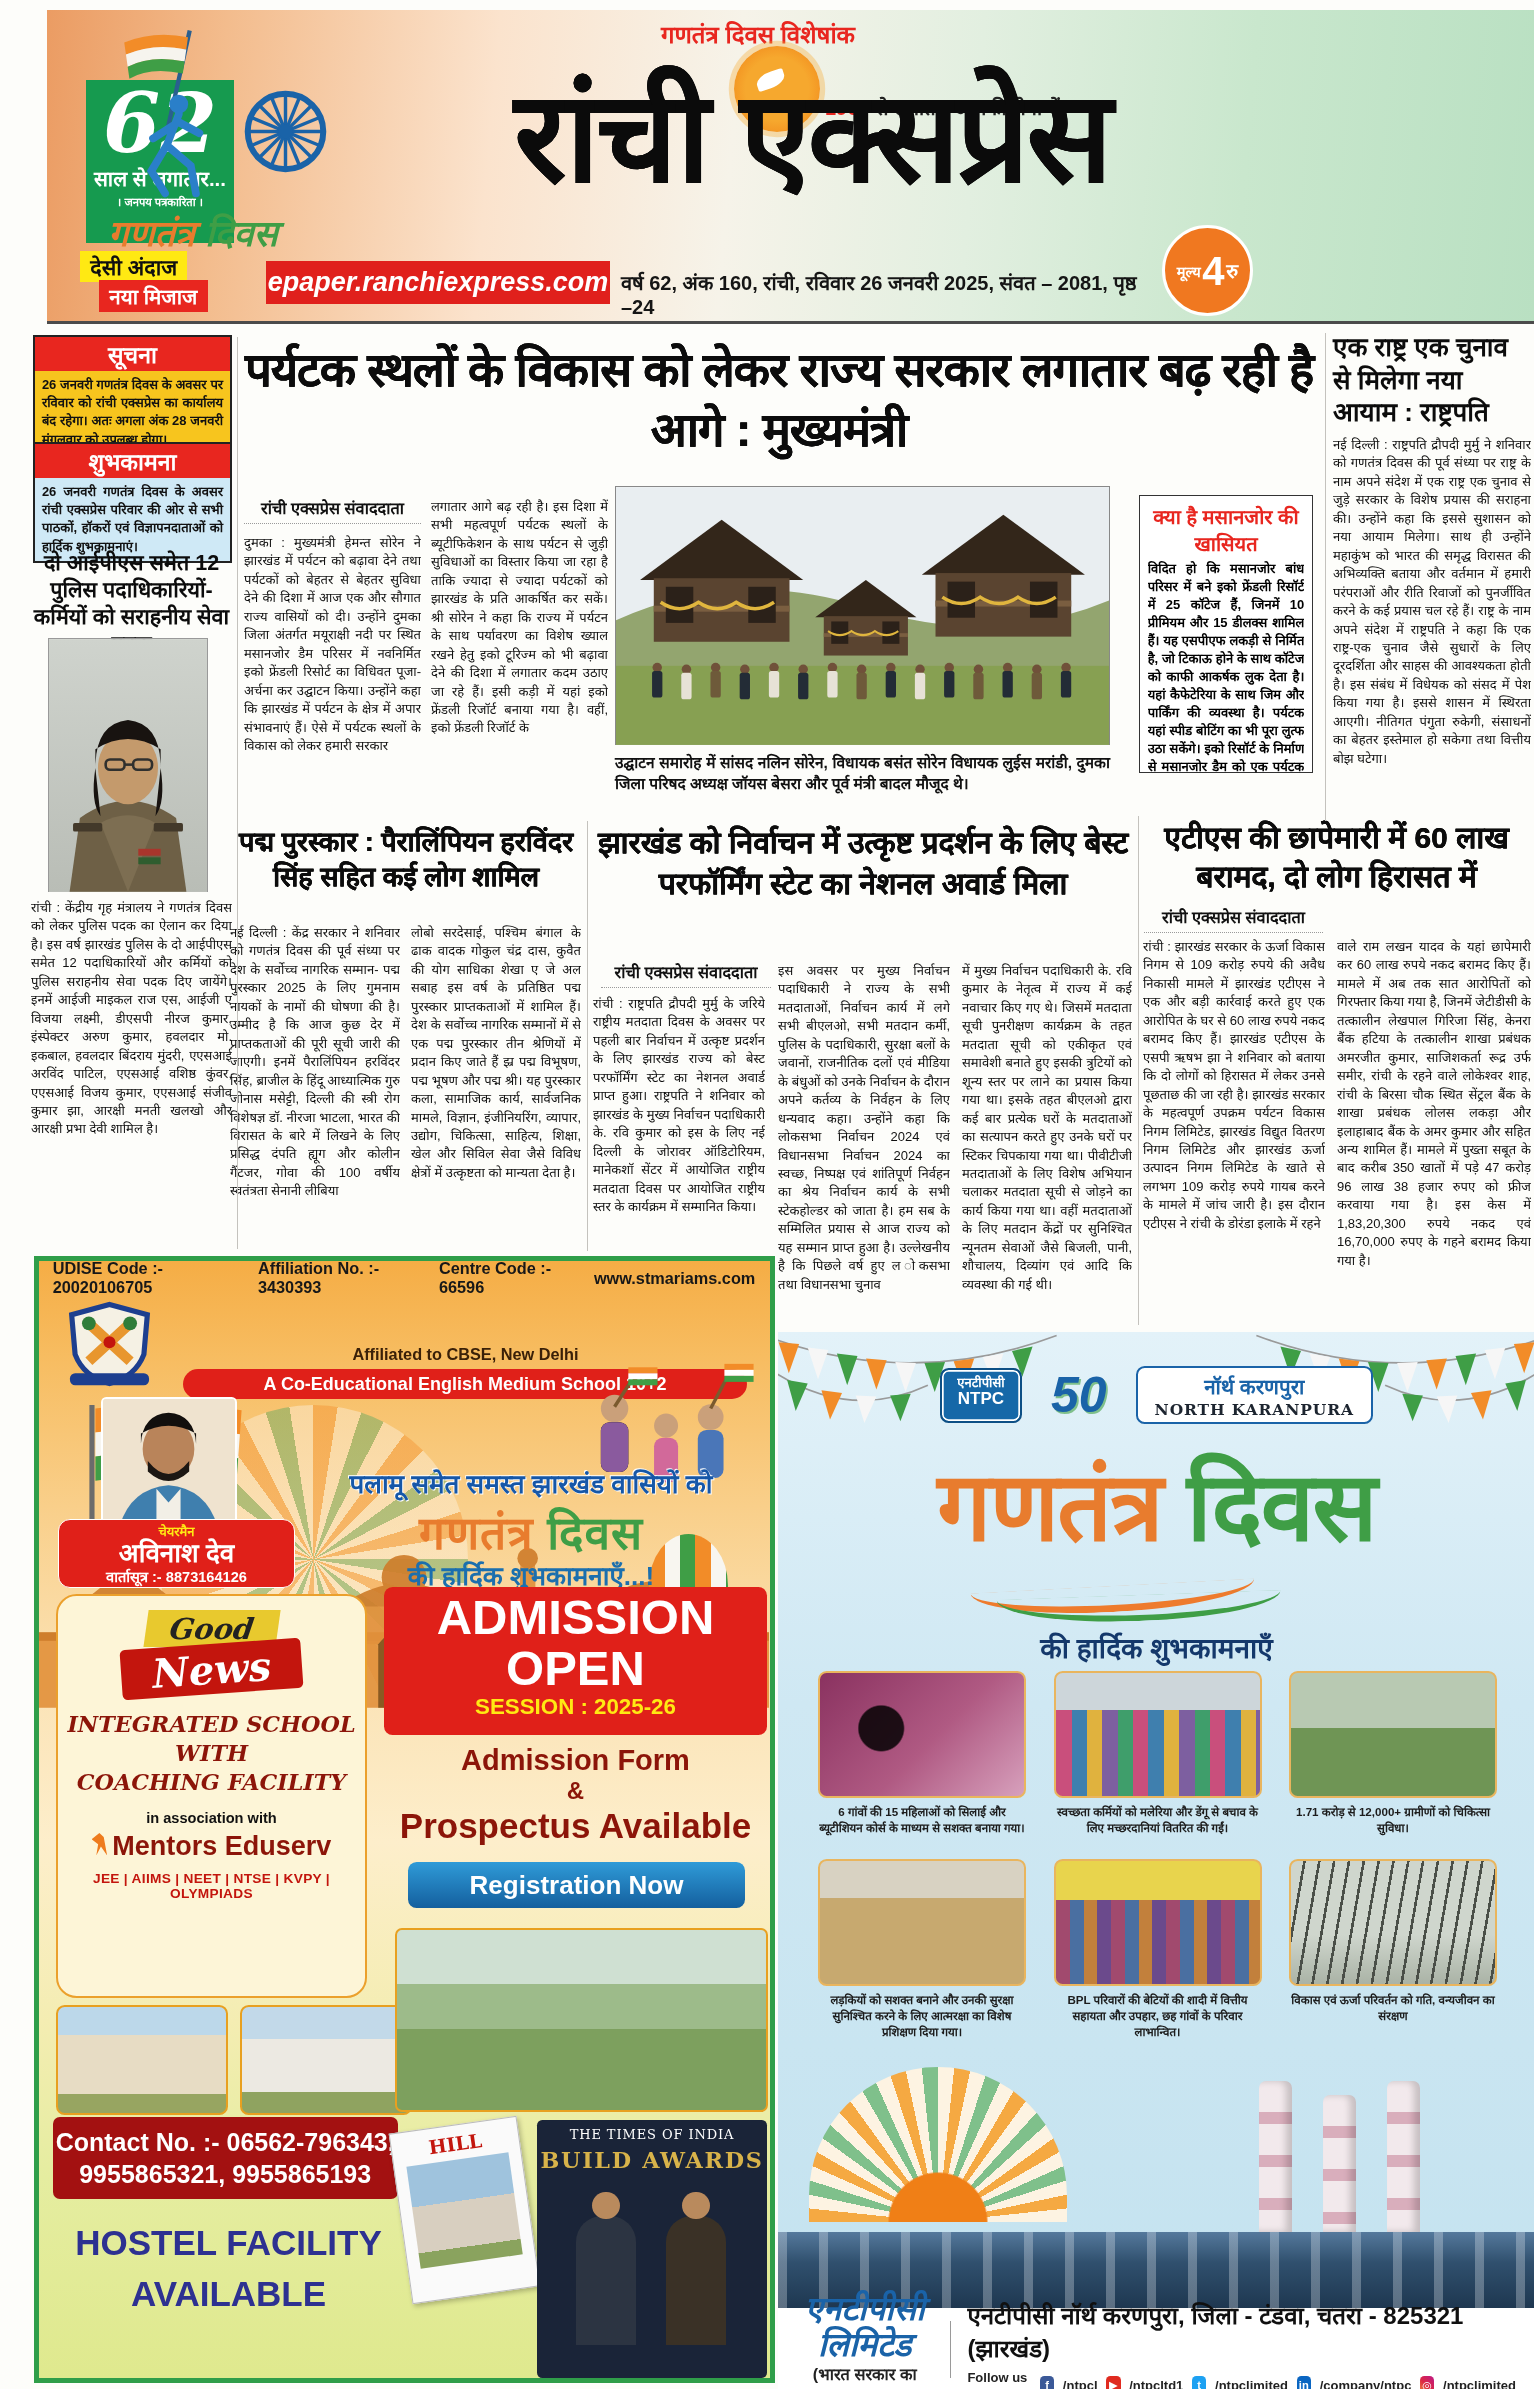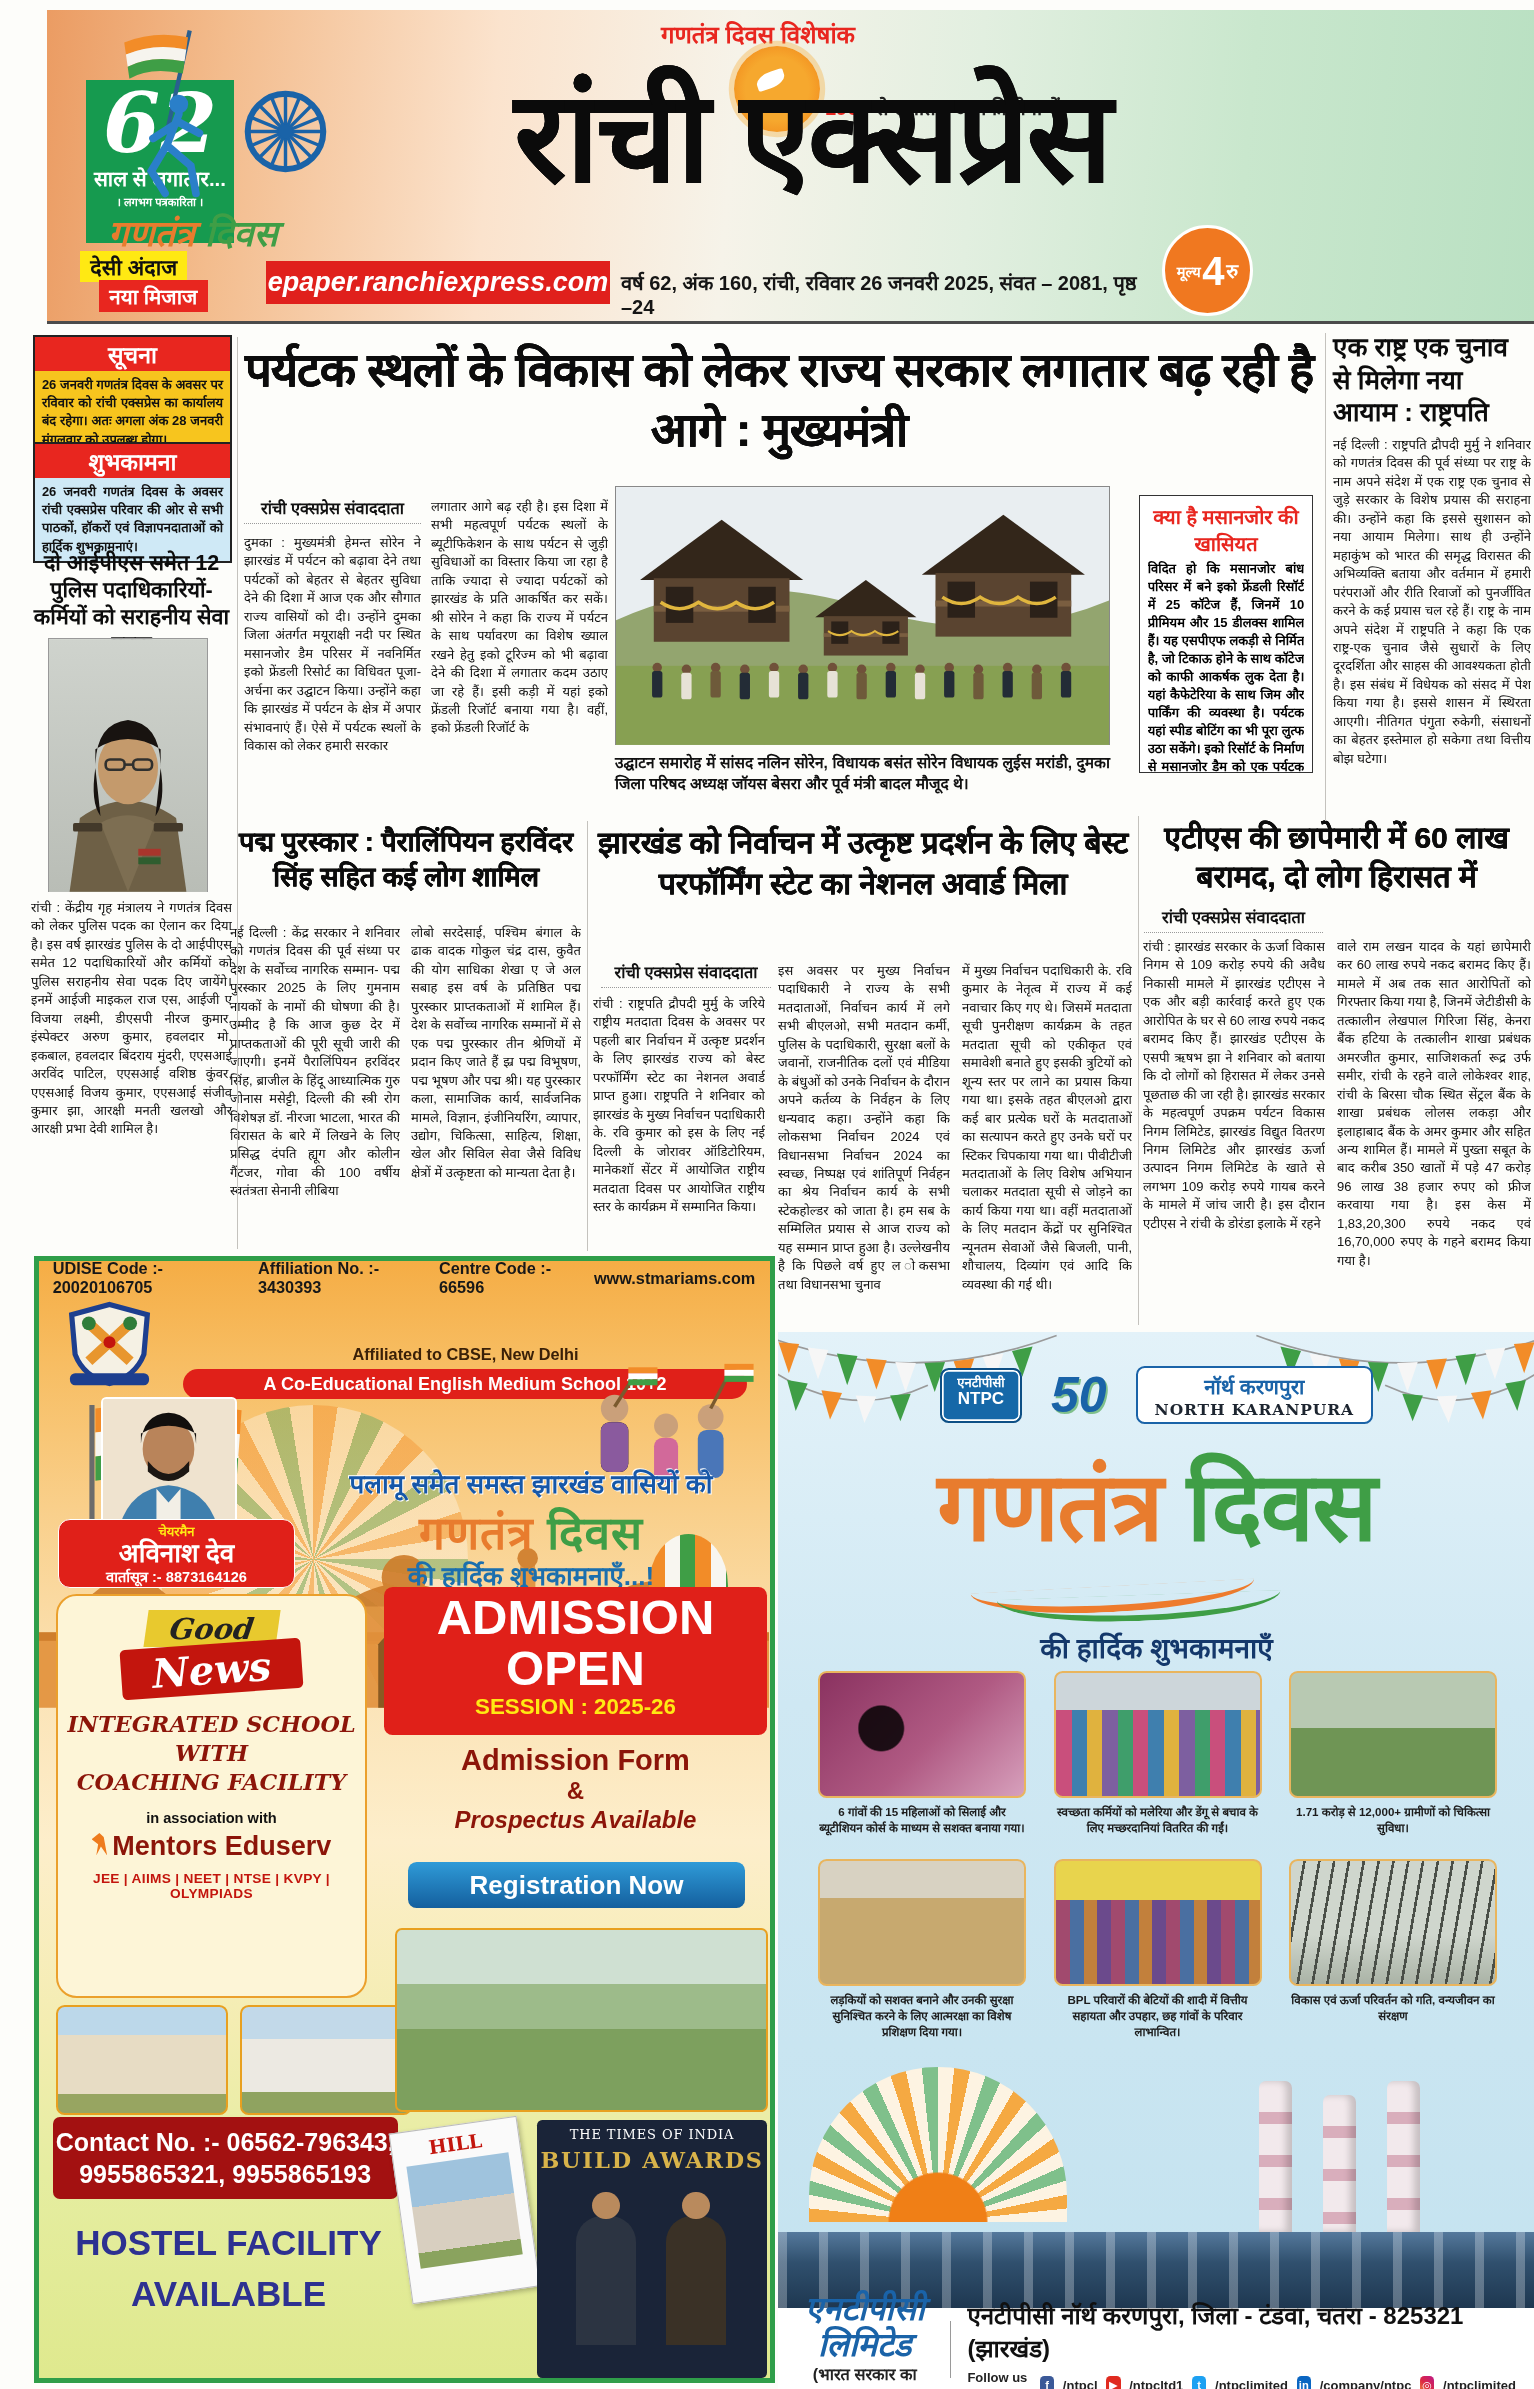--- a/index.html
+++ b/index.html
@@ -101,21 +101,21 @@
   .sa-admission .a3{font-size:22.3px;font-weight:900;color:#ffe913;margin-top:1.7px;}
   .sa-gn{left:17px;top:333px;width:311px;height:404px;background:#fdf5d7;border:2.6px solid #eba02c;border-radius:20.6px;text-align:center;padding-top:13.7px;}
   .gn-good{display:inline-block;background:#e8c92e;padding:1.7px 24px;transform:skewX(-8deg);font-family:"DejaVu Serif",serif;font-style:italic;font-size:29px;font-weight:bold;color:#222;}
   .gn-news{display:inline-block;background:#c3150d;color:#fff;font-family:"DejaVu Serif",serif;font-style:italic;font-size:40px;font-weight:bold;padding:1.7px 31px;border-radius:5.2px;transform:rotate(-4deg);margin-top:-3.4px;}
   .gn-int{font-family:"DejaVu Serif",serif;font-style:italic;font-weight:bold;font-size:22.3px;color:#8c1509;line-height:1.3;margin-top:15.5px;}
   .gn-assoc{font-size:14.6px;font-weight:900;color:#111;margin-top:13.7px;}
   .gn-mentors{font-size:27px;font-weight:900;color:#8c1509;margin-top:5.2px;}
   .gn-mentors .mi{display:inline-block;width:15.5px;height:22.3px;background:#ee7b1d;clip-path:polygon(50% 0,78% 18%,100% 100%,60% 60%,30% 100%,42% 50%,0 28%);margin-right:5.2px;}
   .gn-exams{font-size:13.7px;font-weight:900;color:#c3150d;margin-top:8.6px;letter-spacing:0.3px;}
   .sa-form{left:345px;top:483px;width:383px;text-align:center;color:#8c1509;font-weight:900;}
-  .sa-form .f1{font-size:29px;} .sa-form .f2{font-size:24px;line-height:1.2;} .sa-form .f3{font-size:24px;font-style:italic;}
+  .sa-form .f1{font-size:29px;} .sa-form .f2{font-size:24px;line-height:1.2;} .sa-form .f3{font-size:35px;}
   .sa-reg{left:369px;top:601px;width:337px;height:46px;background:linear-gradient(180deg,#2f9bd8,#145f9e);border-radius:8.6px;color:#fff;font-size:26px;font-weight:900;text-align:center;line-height:46px;}
   .sa-buildings{left:17px;top:744px;width:364px;display:flex;gap:12px;}
   .sa-bimg{width:172px;height:110px;border:2.6px solid #e8a020;border-radius:8.6px;overflow:hidden;}
   .b1{background:linear-gradient(180deg,#bcd8ea 0 26%,#e7dcc4 26% 82%,#97a561 82%);}
   .b1 i,.b2 i{display:block;margin:33px auto 0;width:70%;height:40px;background:repeating-linear-gradient(90deg,#7d6a4a 0 8.6px,#3a3license 0),repeating-linear-gradient(90deg,rgba(40,40,40,.65) 0 7.7px,transparent 7.7px 19px);}
   .b2{background:linear-gradient(180deg,#c2d9e9 0 30%,#ece9e2 30% 80%,#8fa360 80%);}
   .sa-campus{left:356px;top:667px;width:373px;height:184px;border:2.6px solid #e8a020;border-radius:6.9px;background:linear-gradient(180deg,#cfe0d2 0 30%,#9dbb8a 30% 55%,#7da05e 55%),radial-gradient(circle at 20% 45%,#44703a 0 12%,transparent 13%),radial-gradient(circle at 50% 40%,#4d7a42 0 14%,transparent 15%),radial-gradient(circle at 80% 45%,#3f6b36 0 12%,transparent 13%);background-blend-mode:normal;}
   .sa-contact{left:13.7px;top:856px;width:345px;height:82px;background:#a31111;border-radius:6.9px;color:#fff;font-size:25px;font-weight:900;text-align:center;padding-top:8.6px;line-height:1.3;}
   .sa-hostel{left:17px;top:957px;width:345px;text-align:center;color:#2d3191;font-size:35px;font-weight:900;line-height:1.45;}
   .sa-hill{left:361px;top:863px;width:129px;height:172px;background:#fafafa;border:0.9px solid #bbb;transform:rotate(-8deg);text-align:center;padding-top:6.9px;box-shadow:1.7px 2.6px 5.2px rgba(0,0,0,.25);}
@@ -172,21 +172,21 @@
 </head>
 <body>
 
 <div id="page">
 
   <div id="masthead" class="abs">
     <div id="mh-tag" class="abs">गणतंत्र दिवस विशेषांक</div>
     <div id="mh-badge" class="abs">
       <div class="num">62</div>
       <div class="l1">साल से लगातार...</div>
-      <div class="l2">। लगभग पत्रकारिता ।</div>
+      <div class="l2">। जनपय पत्रकारिता ।</div>
     </div>
     <div id="mh-ty" class="abs">देसी अंदाज</div>
     <div id="mh-tr" class="abs">नया मिजाज</div>
     <div id="mh-since" class="abs"><span class="yr">1963</span><span> से लगातार आपकी सेवा में</span></div>
     <div id="mh-sun" class="abs">
         <i></i>
       </div>
     <div id="mh-title" class="abs xbold">रांची एक्सप्रेस</div>
     <div id="mh-web" class="abs">epaper.ranchiexpress.com</div>
     <div id="mh-issue" class="abs">वर्ष 62,  अंक 160, रांची, रविवार 26 जनवरी 2025, संवत – 2081, पृष्ठ –24</div>

